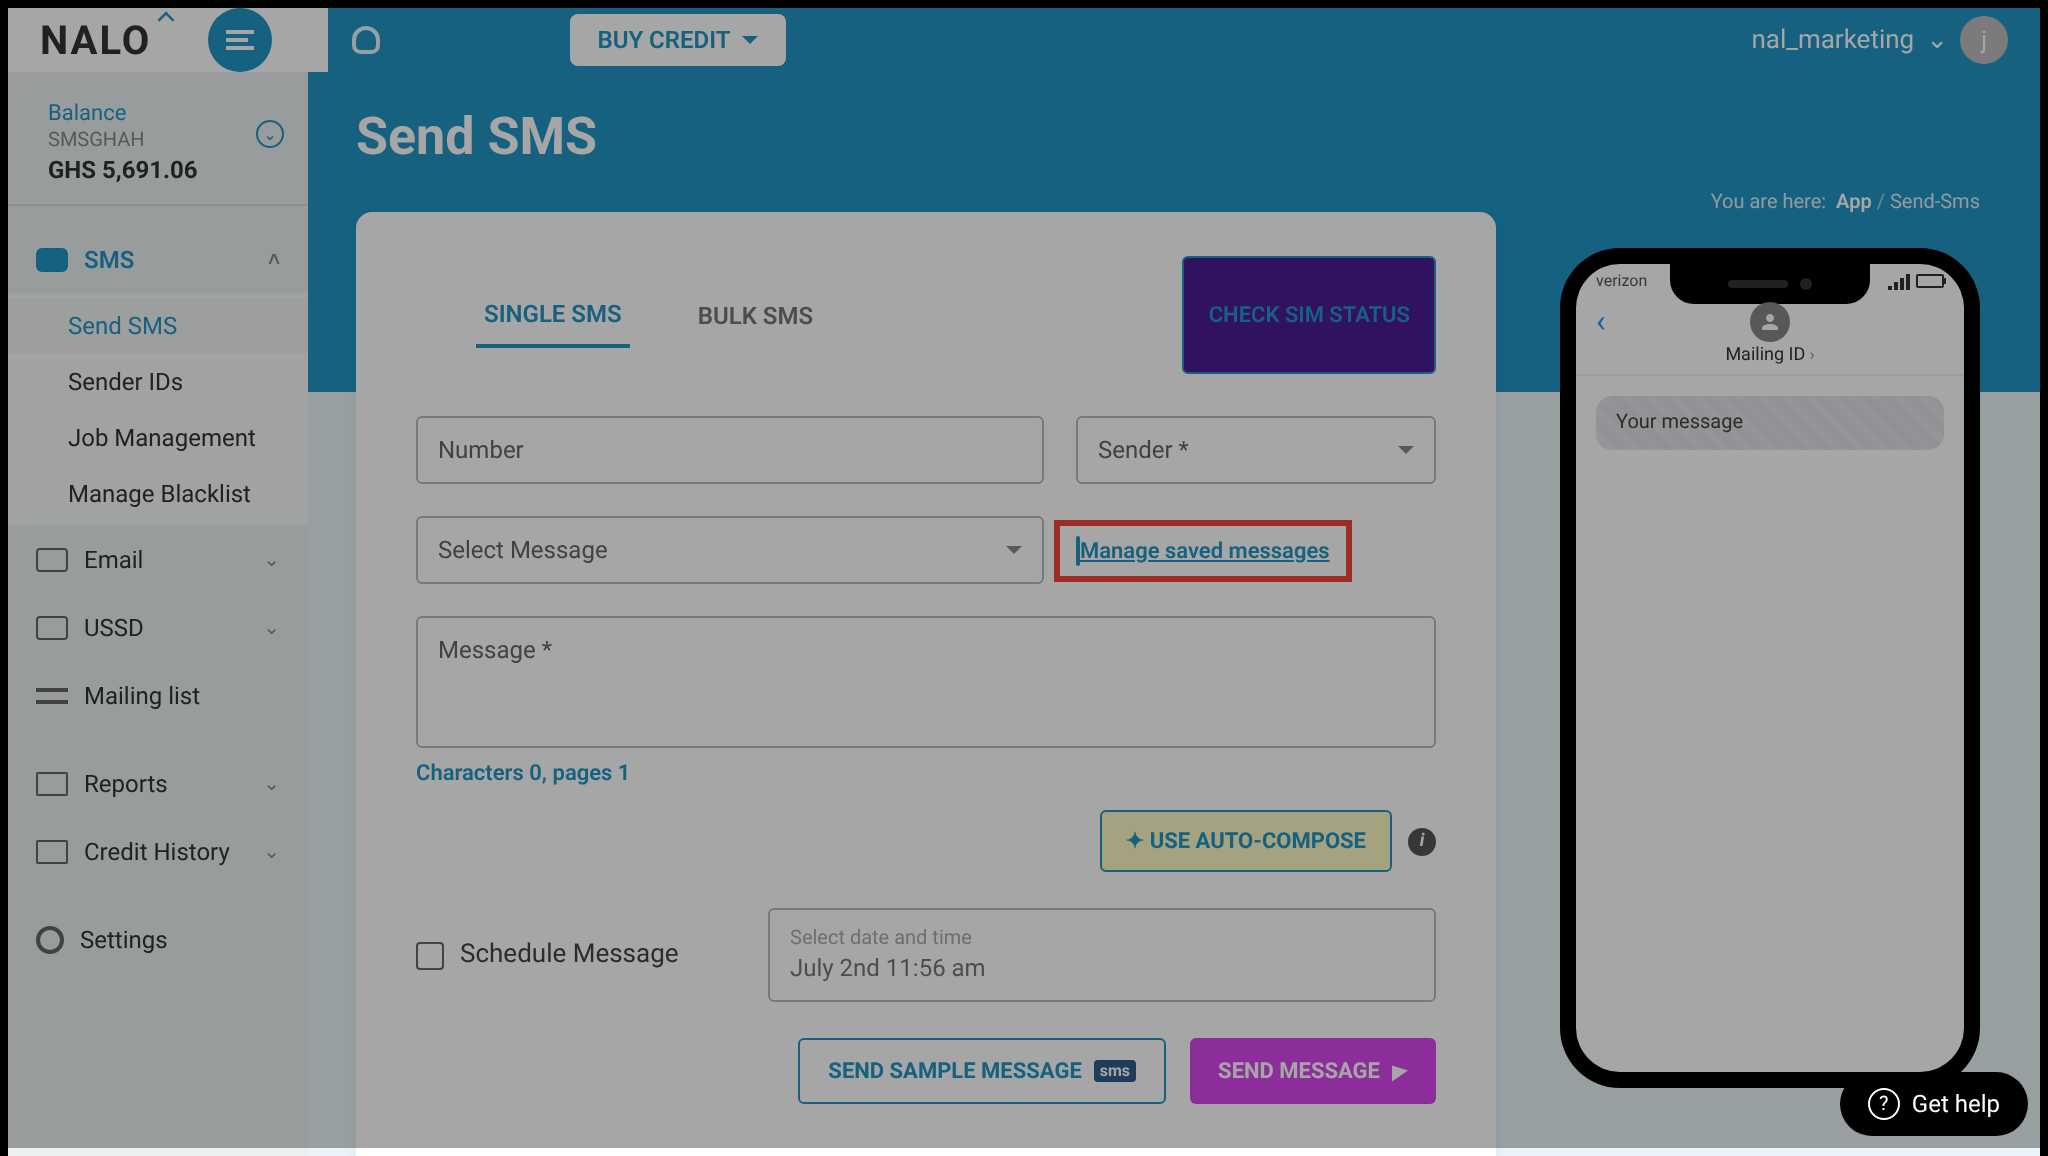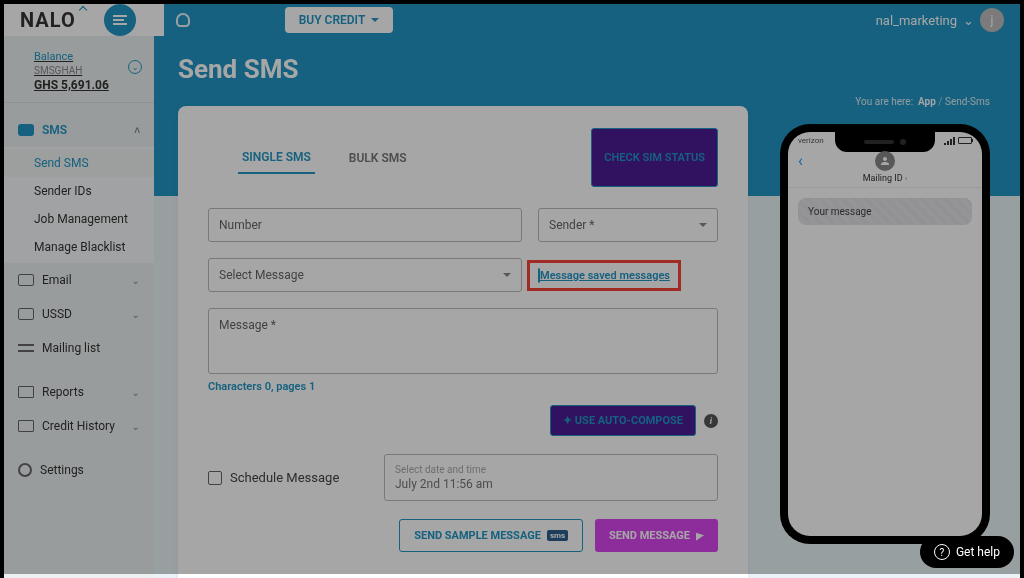--- a/index.html
+++ b/index.html
@@ -20,21 +20,21 @@
   .bulb-icon { width: 14px; height: 14px; border: 2px solid #fff; border-radius: 50% 50% 30% 30%; opacity: 0.9; cursor: pointer;}
   .buy-credit { margin-left: 95px; background: #fff; color: #2196c4; border: none; padding: 6px 14px; border-radius: 4px; font-weight: 600; font-size: 12px; cursor: pointer; display: flex; align-items: center; gap: 6px;}
   .buy-credit .caret { width: 0; height: 0; border-left: 4px solid transparent; border-right: 4px solid transparent; border-top: 4px solid #2196c4; }
   .user-menu { margin-left: auto; color: #fff; font-size: 13px; display: flex; align-items: center; gap: 6px; cursor: pointer;}
   .user-avatar { width: 24px; height: 24px; border-radius: 50%; background: #bdbdbd; display: flex; align-items: center; justify-content: center; font-size: 12px; }
 
   .main-area { flex: 1; display: flex; position: relative; }
   
   
   .sidebar { width: 150px; background: #ecf0f1; padding: 10px 0; font-size: 12px; color: #333; overflow: hidden;}
-  .balance-block { padding: 4px 30px 10px; border-bottom: 1px solid #ddd; position: relative; text-decoration: underline;}
+  .balance-block { padding: 4px 20px 10px; border-bottom: 1px solid #ddd; position: relative;}
   .balance-label { color: #2196c4; font-size: 11px; }
   .balance-acct { color: #888; font-size: 10px; margin-top: 2px;}
   .balance-amount { font-weight: 700; font-size: 12px; margin-top: 2px; }
   .balance-chevron { position: absolute; right: 12px; top: 14px; width: 14px; height: 14px; border: 1px solid #2196c4; border-radius: 50%; display: flex; align-items: center; justify-content: center; color: #2196c4; font-size: 8px; cursor: pointer;}
   
   .nav-section { padding: 10px 14px; display: flex; align-items: center; gap: 8px; cursor: pointer; }
   .nav-section.top-gap { margin-top: 10px; }
   .nav-section .chevron { margin-left: auto; font-size: 10px; color: #888; }
   .nav-section.active { color: #2196c4; font-weight: 600; }
   .nav-icon { width: 16px; height: 12px; display: inline-block; }
@@ -72,21 +72,21 @@
   
   .manage-link-wrap { flex: 0 0 180px; display: flex; align-items: center; gap: 6px; font-size: 11px; font-weight: 600;}
   .manage-link-icon { width: 12px; height: 12px; border: 1px solid #2196c4; background: linear-gradient(#2196c4 50%, transparent 50%); border-radius: 2px;}
   .manage-link { color: #2196c4; text-decoration: underline; cursor: pointer; }
   .highlight-box { border: 3px solid #f44336; padding: 6px 8px; margin: -9px -11px; }
   
   .char-info { font-size: 11px; color: #2196c4; font-weight: 600; margin-top: -10px; margin-bottom: 12px;}
   .char-info .val { }
   
   .auto-row { display: flex; justify-content: flex-end; align-items: center; gap: 8px; margin-bottom: 18px;}
-  .auto-compose { border: 1px solid #2196c4; color: #2196c4; background: #4c1d95; padding: 8px 12px; font-size: 11px; font-weight: 700; border-radius: 3px; cursor: pointer;}
+  .auto-compose { border: 1px solid #2196c4; color: #2196c4; background: #fef9c3; padding: 8px 12px; font-size: 11px; font-weight: 700; border-radius: 3px; cursor: pointer;}
   .info-dot { width: 14px; height: 14px; border-radius: 50%; background: #555; color: #fff; display: flex; align-items: center; justify-content: center; font-size: 9px; font-weight: 700; font-style: italic; cursor: pointer;}
   
   .schedule-row { display: flex; gap: 16px; align-items: center; margin-bottom: 18px;}
   .checkbox-wrap { display: flex; align-items: center; gap: 8px; font-size: 13px; color: #444; flex: 0 0 160px;}
   .checkbox { width: 14px; height: 14px; border: 1.5px solid #666; border-radius: 2px; cursor: pointer;}
   
   .action-row { display: flex; gap: 12px; justify-content: flex-end;}
   .btn { padding: 9px 14px; font-size: 11px; font-weight: 700; border-radius: 3px; cursor: pointer; border: none; display: flex; align-items: center; gap: 6px;}
   .btn.outline { border: 1px solid #2196c4; color: #2196c4; background: #fff;}
   .btn.primary { background: #d946ef; color: #fff;}
@@ -220,21 +220,21 @@
         <div class="row">
           <div class="field">Number</div>
           <div class="field select small">Sender *</div>
         </div>
 
         <div class="row">
           <div class="field select">Select Message</div>
           <div class="manage-link-wrap">
             <div class="highlight-box">
               <span class="manage-link-icon"></span>
-              <span class="manage-link">Message saved messages</span>
+              <span class="manage-link">Manage saved messages</span>
             </div>
           </div>
         </div>
 
         <div class="row">
           <div class="field textarea">Message *</div>
         </div>
         <div class="char-info">
           <span>Characters</span> <span class="val">0</span>, <span>pages</span> <span class="val">1</span>
         </div>

